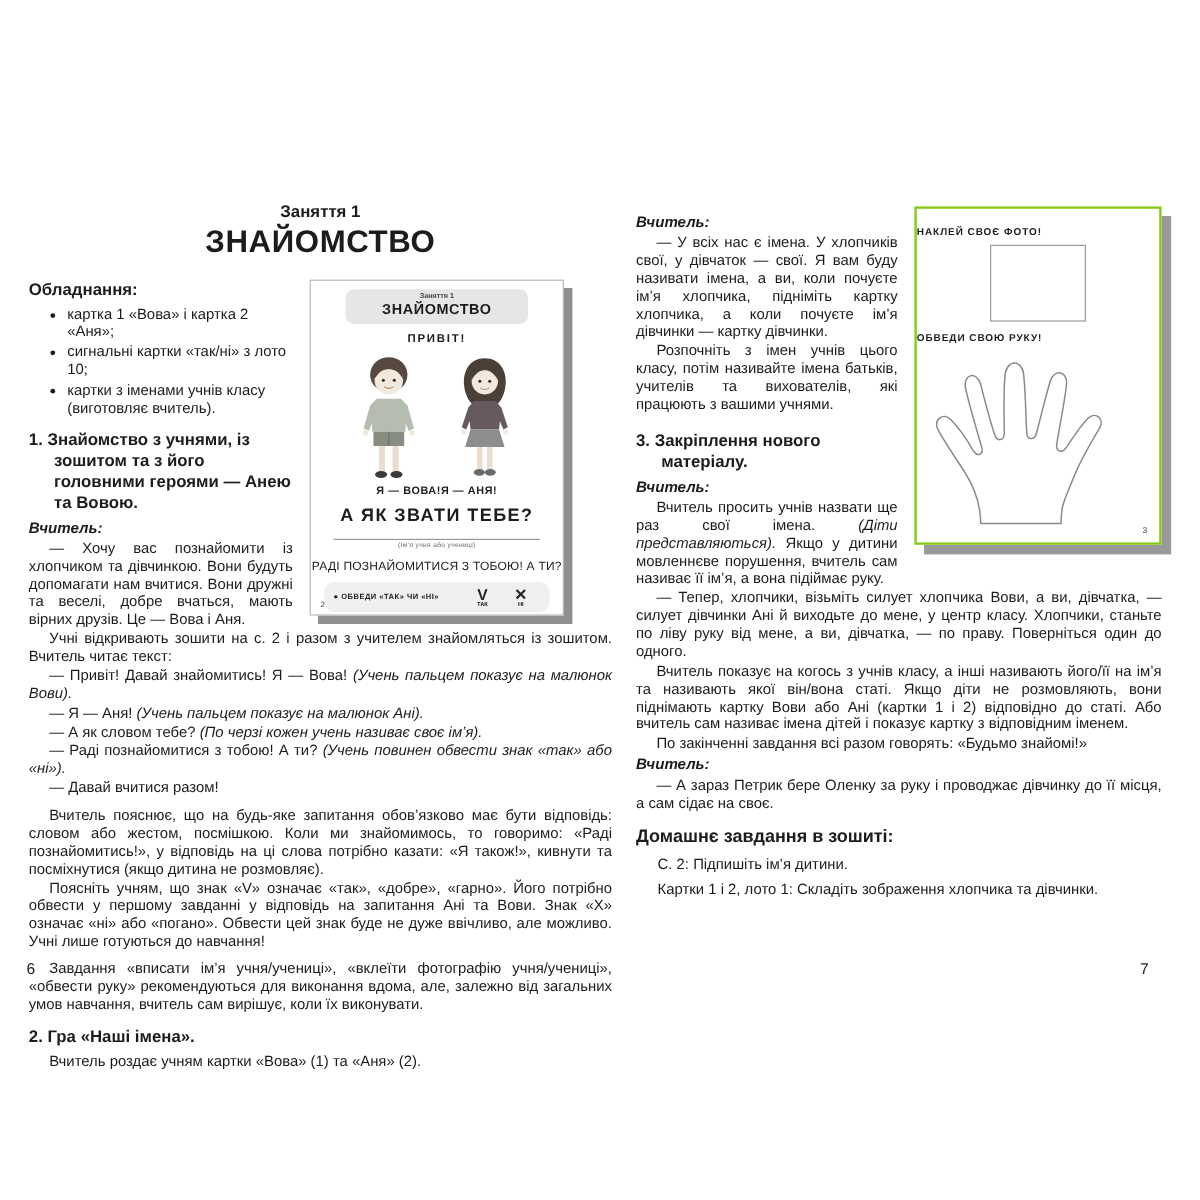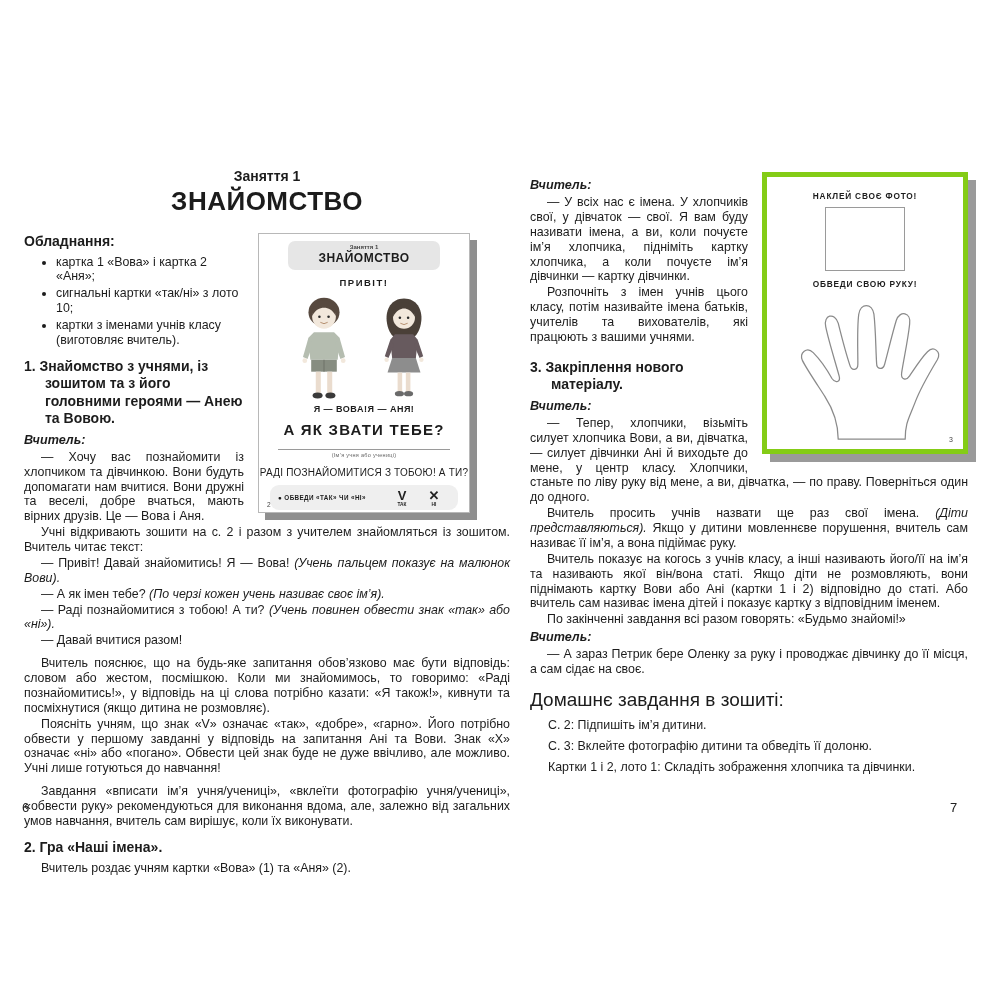--- a/index.html
+++ b/index.html
@@ -52,31 +52,31 @@
              display:flex; align-items:center; padding:4px 8px 3px 8px; }
   .wb-task-label { font-size:6.3px; font-weight:bold; letter-spacing:0.4px; flex:1; text-align:left; }
   .wb-mark { width:32px; display:flex; flex-direction:column; align-items:center; line-height:1; }
   .wb-mark .glyph { font-size:13px; font-weight:bold; color:#222; }
   .wb-mark .sub { font-size:4.8px; font-weight:bold; margin-top:1px; }
   .wb-pg { position:absolute; left:8px; bottom:4px; font-size:6.5px; color:#444; }
 
   
   .hand-card {
     float:right; width:206px; height:282px; margin:4px 0 10px 14px;
-    background:#fff; border:5px solid #84cc16; box-shadow:8px 8px 0 #9a9a9a;
-    position:relative; text-align:center;
+    background:#fff; border:2px solid #84cc16; box-shadow:8px 8px 0 #9a9a9a;
+    position:relative; 
   }
   .hp-cap { font-size:8.3px; font-weight:600; letter-spacing:0.8px; margin-top:14px; }
   .hp-photo-box { width:80px; height:64px; border:1px solid #9a9a9a; margin:6px auto 8px auto; }
   .hp-hand { margin-top:2px; }
   .hp-pg { position:absolute; right:10px; bottom:6px; font-size:7px; color:#444; }
 
   
   .note { font-weight:bold; text-align:center; text-indent:0; margin:12px 6px 12px 6px; line-height:1.3; }
-  h3.hw-h { font-size:19px; font-weight:normal; margin:12px 0 7px 0; padding-left:0; text-indent:0; }
+  h3.hw-h { font-size:15px; font-weight:bold; margin:12px 0 7px 0; padding-left:0; text-indent:0; }
   p.hw { text-indent:0; padding-left:18px; text-align:left; margin-bottom:6px; }
 
   .pgnum { position:absolute; font-size:13px; color:#222; }
   .pgnum-left  { left:22px;  top:800px; }
   .pgnum-right { left:950px; top:800px; }
 </style>
 </head>
 <body>
 
 <div class="spread">
@@ -157,21 +157,22 @@
       <li>картка 1 «Вова» і картка 2 «Аня»;</li>
       <li>сигнальні картки «так/ні» з лото 10;</li>
       <li>картки з іменами учнів класу (виготовляє вчитель).</li>
     </ul>
 
     <h3 class="head">1. Знайомство з учнями, із зошитом та з його головними героями — Анею та Вовою.</h3>
     <p class="teacher noind">Вчитель:</p>
     <p>— Хочу вас познайомити із хлопчиком та дівчинкою. Вони будуть допомагати нам вчитися. Вони дружні та веселі, добре вчаться, мають вірних друзів. Це — Вова і Аня.</p>
     <p>Учні відкривають зошити на с. 2 і разом з учителем знайомляться із зошитом. Вчитель читає текст:</p>
     <p class="dlg"><span>— Привіт! Давай знайомитись! Я — Вова!</span> <i>(Учень пальцем показує на малюнок Вови).</i></p>
-    <p class="dlg"><span>— А як імен тебе?</span> <i>(По черзі кожен учень називає своє ім’я).</i></p>
+    <p class="dlg"><span>— Я — Аня!</span> <i>(Учень пальцем показує на малюнок Ані).</i></p>
+    <p class="dlg"><span>— А як словом тебе?</span> <i>(По черзі кожен учень називає своє ім’я).</i></p>
     <p class="dlg"><span>— Раді познайомитися з тобою! А ти?</span> <i>(Учень повинен обвести знак «так» або «ні»).</i></p>
     <p class="dlg"><span>— Давай вчитися разом!</span></p>
     <p class="sp">Вчитель пояснює, що на будь-яке запитання обов’язково має бути відповідь: словом або жестом, посмішкою. Коли ми знайомимось, то говоримо: «Раді познайомитись!», у відповідь на ці слова потрібно казати: «Я також!», кивнути та посміхнутися (якщо дитина не розмовляє).</p>
     <p>Поясніть учням, що знак «V» означає «так», «добре», «гарно». Його потрібно обвести у першому завданні у відповідь на запитання Ані та Вови. Знак «X» означає «ні» або «погано». Обвести цей знак буде не дуже ввічливо, але можливо. Учні лише готуються до навчання!</p>
     <p class="sp">Завдання «вписати ім’я учня/учениці», «вклеїти фотографію учня/учениці», «обвести руку» рекомендуються для виконання вдома, але, залежно від загальних умов навчання, вчитель сам вирішує, коли їх виконувати.</p>
 
     <h3 class="head">2. Гра «Наші імена».</h3>
     <p>Вчитель роздає учням картки «Вова» (1) та «Аня» (2).</p>
   </section>
 
@@ -186,30 +187,29 @@
       </svg>
       <div class="hp-pg">3</div>
     </aside>
 
     <p class="teacher noind" style="margin-top:10px;">Вчитель:</p>
     <p>— У всіх нас є імена. У хлопчиків свої, у дівчаток — свої. Я вам буду називати імена, а ви, коли почуєте ім’я хлопчика, підніміть картку хлопчика, а коли почуєте ім’я дівчинки — картку дівчинки.</p>
     <p>Розпочніть з імен учнів цього класу, потім називайте імена батьків, учителів та вихователів, які працюють з вашими учнями.</p>
 
     <h3 class="head" style="margin-top:14px;">3. Закріплення нового матеріалу.</h3>
     <p class="teacher noind">Вчитель:</p>
+    <p><span>Вчитель просить учнів назвати ще раз свої імена. </span><i>(Діти представляються).</i><span> Якщо у дитини мовленнєве порушення, вчитель сам називає її ім’я, а вона підіймає руку.</span></p>
     <p>— Тепер, хлопчики, візьміть силует хлопчика Вови, а ви, дівчатка, — силует дівчинки Ані й виходьте до мене, у центр класу. Хлопчики, станьте по ліву руку від мене, а ви, дівчатка, — по праву. Поверніться один до одного.</p>
-    <p><span>Вчитель просить учнів назвати ще раз свої імена. </span><i>(Діти представляються).</i><span> Якщо у дитини мовленнєве порушення, вчитель сам називає її ім’я, а вона підіймає руку.</span></p>
     <p>Вчитель показує на когось з учнів класу, а інші називають його/її на ім’я та називають якої він/вона статі. Якщо діти не розмовляють, вони піднімають картку Вови або Ані (картки 1 і 2) відповідно до статі. Або вчитель сам називає імена дітей і показує картку з відповідним іменем.</p>
     <p>По закінченні завдання всі разом говорять: «Будьмо знайомі!»</p>
 
     <p class="teacher noind sp">Вчитель:</p>
     <p>— А зараз Петрик бере Оленку за руку і проводжає дівчинку до її місця, а сам сідає на своє.</p>
 
 
     <h3 class="hw-h">Домашнє завдання в зошиті:</h3>
     <p class="hw">С. 2: Підпишіть ім’я дитини.</p>
-    <p class="hw">С. 3: Вклейте фотографію дитини та обведіть її долоню.</p>
     <p class="hw">Картки 1 і 2, лото 1: Складіть зображення хлопчика та дівчинки.</p>
   </section>
 
   <div class="pgnum pgnum-left">6</div>
   <div class="pgnum pgnum-right">7</div>
 </div>
 
 </body></html>

